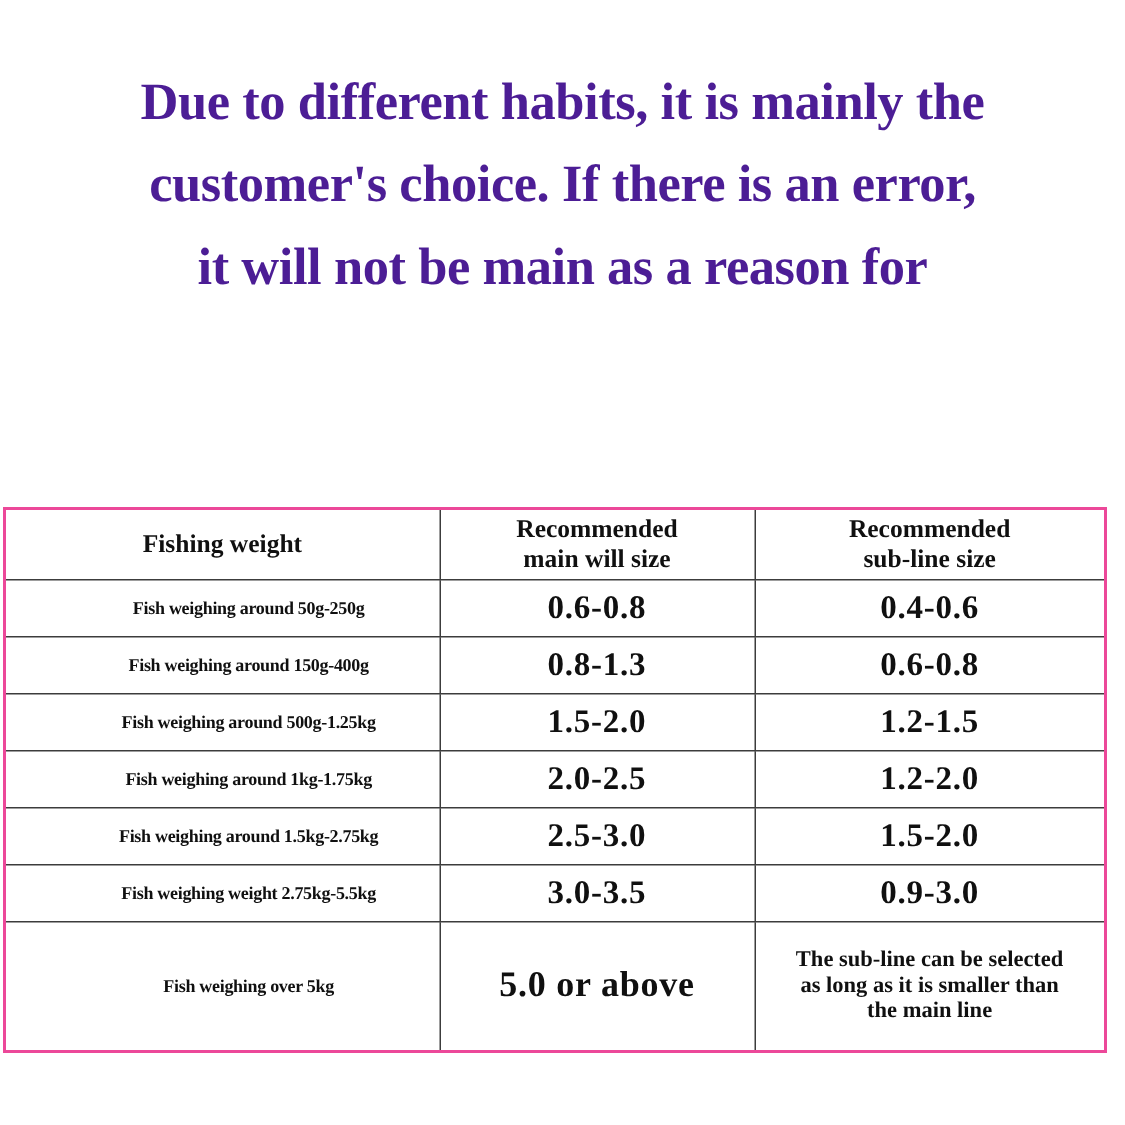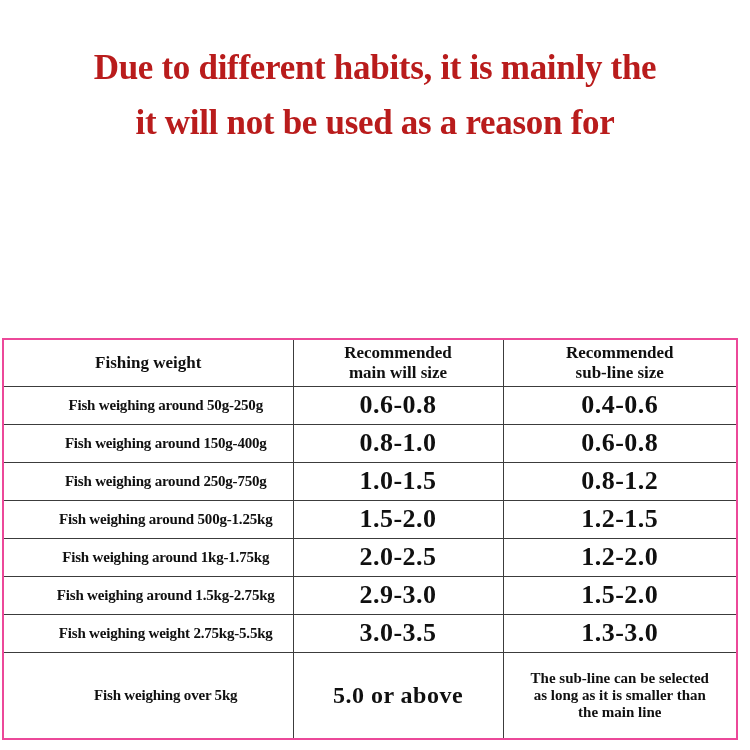--- a/index.html
+++ b/index.html
@@ -11,21 +11,21 @@
   }
   .canvas {
     position: absolute; left: 0; top: 0;
     width: 750px; height: 750px; background: #ffffff;
   }
 
   
   .heading {
     position: absolute; top: 40px; left: 0; width: 750px;
     text-align: center;
-    color: #b91c1c;
+    color: #4c1d95;
     font-weight: bold;
     font-size: 35px;
     line-height: 55px;
     letter-spacing: -0.3px;
   }
 
   
   .spec-table {
     position: absolute; left: 2px; top: 338px;
     width: 734px;
@@ -44,36 +44,37 @@
   }
   .col-weight { width: 290px; }
   .col-main   { width: 210px; }
   .col-sub    { width: 234px; }
 
   tr.header-row { height: 47px; }
   tr.data-row   { height: 38px; }
   tr.last-row   { height: 67px; }
 
   .header-cell { font-size: 17px; line-height: 20px; }
-  .weight-cell { font-size: 15px; letter-spacing: -0.2px; padding-left: 35px; }
-  .size-cell   { font-size: 26px; letter-spacing: 0.5px; }
+  .weight-cell { font-size: 12px; letter-spacing: -0.2px; padding-left: 35px; }
+  .size-cell   { font-size: 22px; letter-spacing: 0.5px; }
   .size-cell-large { font-size: 24px; margin-left: 20px; }
   .note-cell .note-text {
     font-size: 15px; line-height: 17px;
     max-width: 192px; margin: 17px auto; text-align: center;
   }
 </style>
 </head>
 <body>
 
 <div class="canvas">
 
   <div class="heading">
     <div>Due to different habits, it is mainly the</div>
-    <div>it will not be used as a reason for</div>
+    <div>customer's choice. If there is an error,</div>
+    <div>it will not be main as a reason for</div>
   </div>
 
   <table class="spec-table">
     <colgroup>
       <col class="col-weight">
         <col class="col-main">
         <col class="col-sub">
     </colgroup>
     <tbody>
       <tr class="header-row">
@@ -90,47 +91,42 @@
         </td>
       </tr>
 
       <tr class="data-row">
         <td class="weight-cell">Fish weighing around 50g-250g</td>
         <td class="size-cell">0.6-0.8</td>
         <td class="size-cell">0.4-0.6</td>
       </tr>
       <tr class="data-row">
         <td class="weight-cell">Fish weighing around 150g-400g</td>
-        <td class="size-cell">0.8-1.0</td>
+        <td class="size-cell">0.8-1.3</td>
         <td class="size-cell">0.6-0.8</td>
-      </tr>
-      <tr class="data-row">
-        <td class="weight-cell">Fish weighing around 250g-750g</td>
-        <td class="size-cell">1.0-1.5</td>
-        <td class="size-cell">0.8-1.2</td>
       </tr>
       <tr class="data-row">
         <td class="weight-cell">Fish weighing around 500g-1.25kg</td>
         <td class="size-cell">1.5-2.0</td>
         <td class="size-cell">1.2-1.5</td>
       </tr>
       <tr class="data-row">
         <td class="weight-cell">Fish weighing around 1kg-1.75kg</td>
         <td class="size-cell">2.0-2.5</td>
         <td class="size-cell">1.2-2.0</td>
       </tr>
       <tr class="data-row">
         <td class="weight-cell">Fish weighing around 1.5kg-2.75kg</td>
-        <td class="size-cell">2.9-3.0</td>
+        <td class="size-cell">2.5-3.0</td>
         <td class="size-cell">1.5-2.0</td>
       </tr>
       <tr class="data-row">
         <td class="weight-cell">Fish weighing weight 2.75kg-5.5kg</td>
         <td class="size-cell">3.0-3.5</td>
-        <td class="size-cell">1.3-3.0</td>
+        <td class="size-cell">0.9-3.0</td>
       </tr>
 
       <tr class="last-row">
         <td class="weight-cell">Fish weighing over 5kg</td>
         <td class="size-cell size-cell-large">5.0 or above</td>
         <td class="note-cell">
           <div class="note-text">The sub-line can be selected as long as it is smaller than the main line</div>
         </td>
       </tr>
     </tbody>

